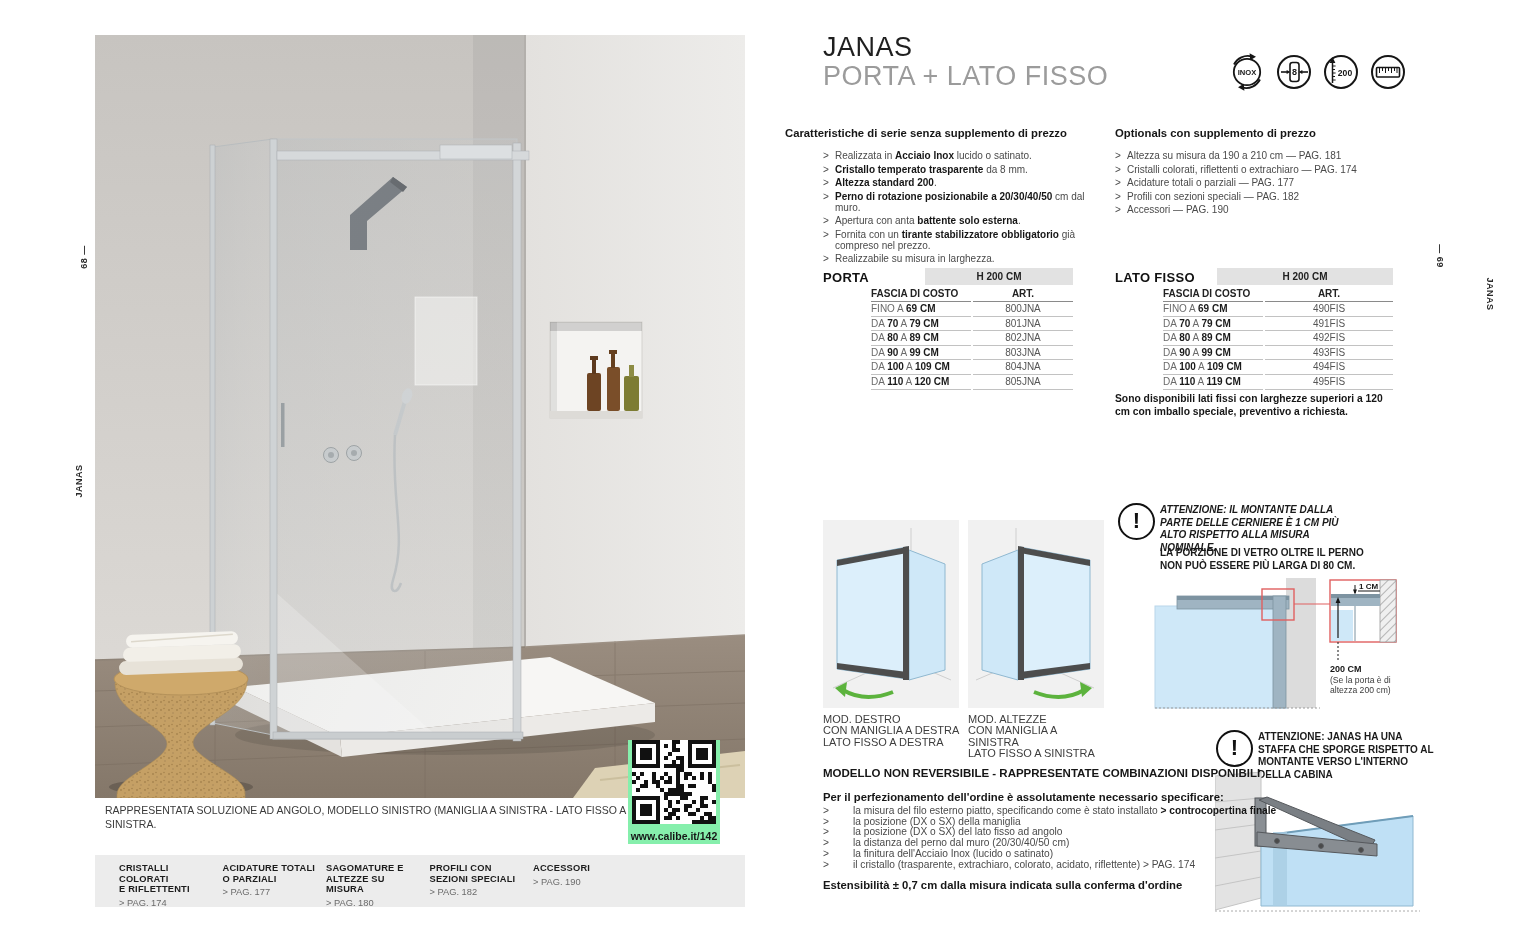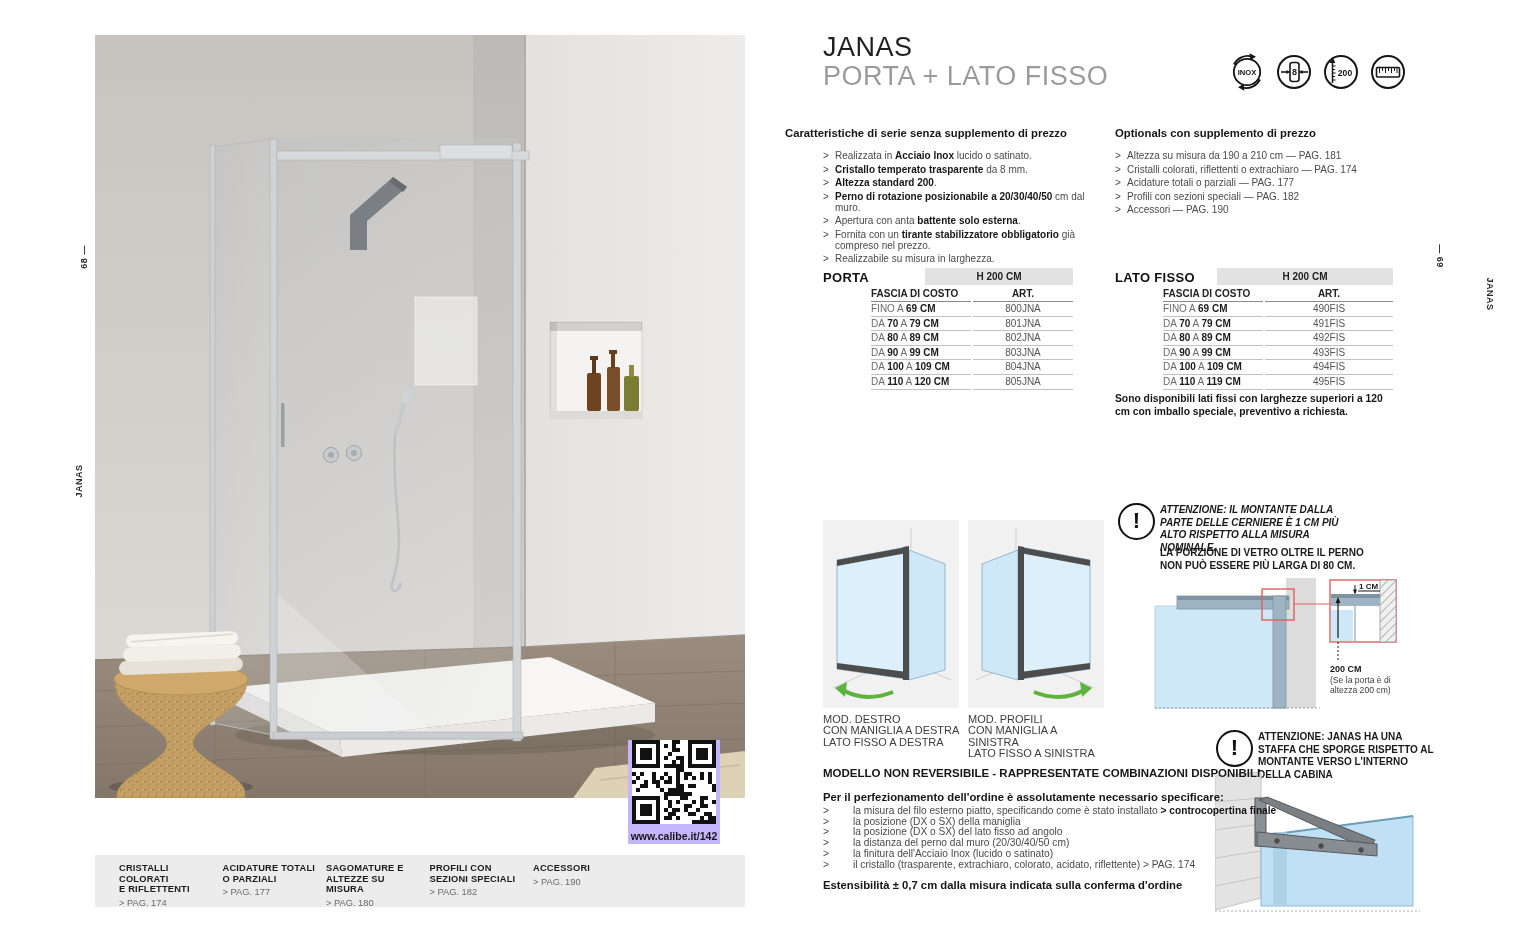--- a/index.html
+++ b/index.html
@@ -9,21 +9,21 @@
   b{font-weight:bold;color:#161616;}
 
   
   .vtext{position:absolute;white-space:nowrap;font-size:9px;font-weight:bold;color:#2a2a2a;letter-spacing:.5px;}
   .rot-l{transform:translate(-50%,-50%) rotate(-90deg);}
   .rot-r{transform:translate(-50%,-50%) rotate(90deg);}
 
   
   #photo{left:95px;top:35px;width:650px;height:763px;}
   #caption{left:105px;top:804px;width:560px;font-size:10.5px;color:#3a3a3a;line-height:13.5px;}
-  #qr-box{left:628px;top:740px;width:92px;height:104px;background:#c4b5fd;text-align:center;}
+  #qr-box{left:628px;top:740px;width:92px;height:104px;background:#86efac;text-align:center;}
   #qr-url{font-size:10.5px;font-weight:bold;color:#161616;margin-top:2px;}
 
   
   #footer-bar{left:95px;top:855px;width:650px;height:52px;background:#ececec;}
   #footer-items{position:absolute;left:24px;top:8px;display:flex;gap:0;}
   .f-item{width:96px;margin-right:0;}
   .f-item + .f-item{margin-left:8px;}
   #footer-items{width:620px;justify-content:flex-start;}
   .f-item{flex:0 0 95.5px;}
   .f-title{font-size:9.3px;font-weight:bold;color:#1c1c1c;line-height:10.5px;letter-spacing:.2px;}
@@ -217,20 +217,21 @@
   <g>
     <rect x="24" y="624" width="124" height="14" rx="7" fill="#e7e2d8" transform="rotate(-2 86 630)"></rect>
     <rect x="28" y="611" width="118" height="14" rx="7" fill="#f2efe8" transform="rotate(-2 86 618)"></rect>
     <rect x="31" y="598" width="112" height="13" rx="6.5" fill="#f6f4ef" transform="rotate(-2 86 604)"></rect>
     <line x1="36" y1="605" x2="138" y2="601" stroke="#ddd8cc" stroke-width="1.5" transform="rotate(-2 86 604)"></line>
   </g>
 </svg>
 </div>
 
 <div class="abs" id="caption">
+    <div class="cap-line">RAPPRESENTATA SOLUZIONE AD ANGOLO, MODELLO SINISTRO (MANIGLIA A SINISTRA - LATO FISSO A SINISTRA.</div>
   </div>
 
 <div class="abs" id="qr-box">
   <svg id="qr-svg" width="84" height="84" viewBox="0 0 84 84">
     <rect width="84" height="84" fill="#fff"></rect>
       <g id="qr-cells" fill="#111">
         <rect x="0" y="32" width="4" height="4"></rect>
         <rect x="0" y="40" width="4" height="4"></rect>
         <rect x="4" y="36" width="4" height="4"></rect>
         <rect x="4" y="48" width="4" height="4"></rect>
@@ -592,21 +593,21 @@
     <path d="M66,172 Q94,183 116,170" fill="none" stroke="#5cb33d" stroke-width="4"></path>
     <polygon points="112,162 124,168 114,177" fill="#5cb33d"></polygon>
   </svg>
 </div>
 <div class="mod-label" id="mod-label-0">
     <div class="mod-line">MOD. DESTRO</div>
     <div class="mod-line">CON MANIGLIA A DESTRA</div>
     <div class="mod-line">LATO FISSO A DESTRA</div>
   </div>
 <div class="mod-label" id="mod-label-1">
-    <div class="mod-line">MOD. PROFILI</div>
+    <div class="mod-line">MOD. ALTEZZE</div>
     <div class="mod-line">CON MANIGLIA A SINISTRA</div>
     <div class="mod-line">LATO FISSO A SINISTRA</div>
   </div>
 
 <div class="attn-icon" id="attn1-icon"></div>
 <div class="attn-text" id="attn1-p1">ATTENZIONE: IL MONTANTE DALLA PARTE DELLE CERNIERE È 1 CM PIÙ ALTO RISPETTO ALLA MISURA NOMINALE.</div>
 <div class="attn-text" id="attn1-p2">LA PORZIONE DI VETRO OLTRE IL PERNO NON PUÒ ESSERE PIÙ LARGA DI 80 CM.</div>
 
 <svg class="abs" id="tech-svg" width="275" height="135" viewBox="0 0 275 135">
   <defs>

